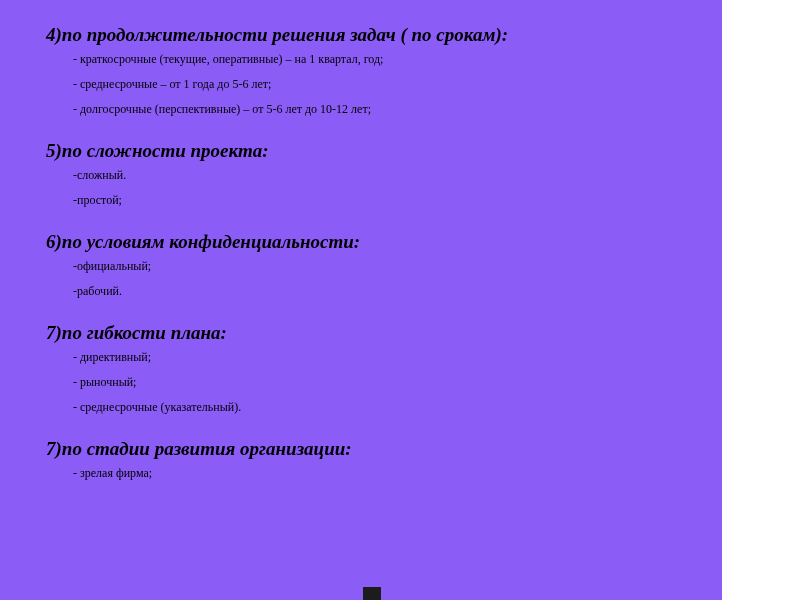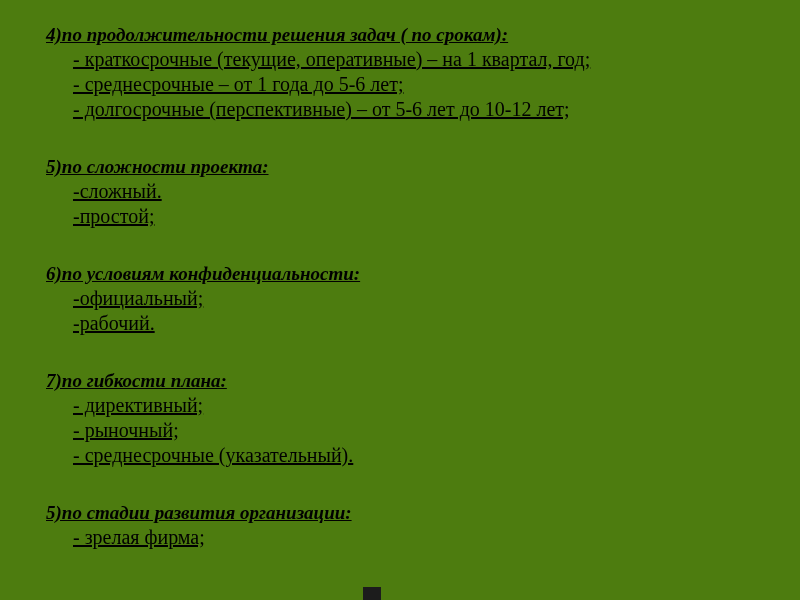--- a/index.html
+++ b/index.html
@@ -2,46 +2,45 @@
 <html><head>
 <meta charset="utf-8">
 <style>
   html, body {
     margin: 0;
     padding: 0;
     background: #ffffff;
   }
   .slide {
     position: relative;
-    width: 800px;
+    width: 722px;
     height: 600px;
-    background: #4d7c0f;
+    background: #8b5cf6;
     overflow: hidden;
     font-family: "Liberation Serif", serif;
     color: #000000;
-    text-decoration: underline;
   }
   .content {
     padding-top: 22px;
   }
   .section { }
   .section + .section {
-    margin-top: 32px;
+    margin-top: 16px;
   }
   .section-heading {
     margin: 0 0 0 46px;
     font-size: 19px;
     line-height: 25px;
     font-weight: bold;
     font-style: italic;
     white-space: pre;
   }
   .section-item {
     margin: 0 0 0 73px;
-    font-size: 20px;
+    font-size: 12px;
     line-height: 25px;
     white-space: pre;
   }
   .footer-marker {
     position: absolute;
     left: 363px;
     top: 587px;
     width: 18px;
     height: 13px;
     background: #1c1c1c;
@@ -73,20 +72,20 @@
     </div>
 
     <div class="section">
       <div class="section-heading">7)по гибкости плана:</div>
       <div class="section-item">- директивный;</div>
       <div class="section-item">- рыночный;</div>
       <div class="section-item">- среднесрочные (указательный).</div>
     </div>
 
     <div class="section">
-      <div class="section-heading">5)по стадии развития организации:</div>
+      <div class="section-heading">7)по стадии развития организации:</div>
       <div class="section-item">- зрелая фирма;</div>
     </div>
 
   </div>
 
   <div class="footer-marker"></div>
 </div>
 
 </body></html>

